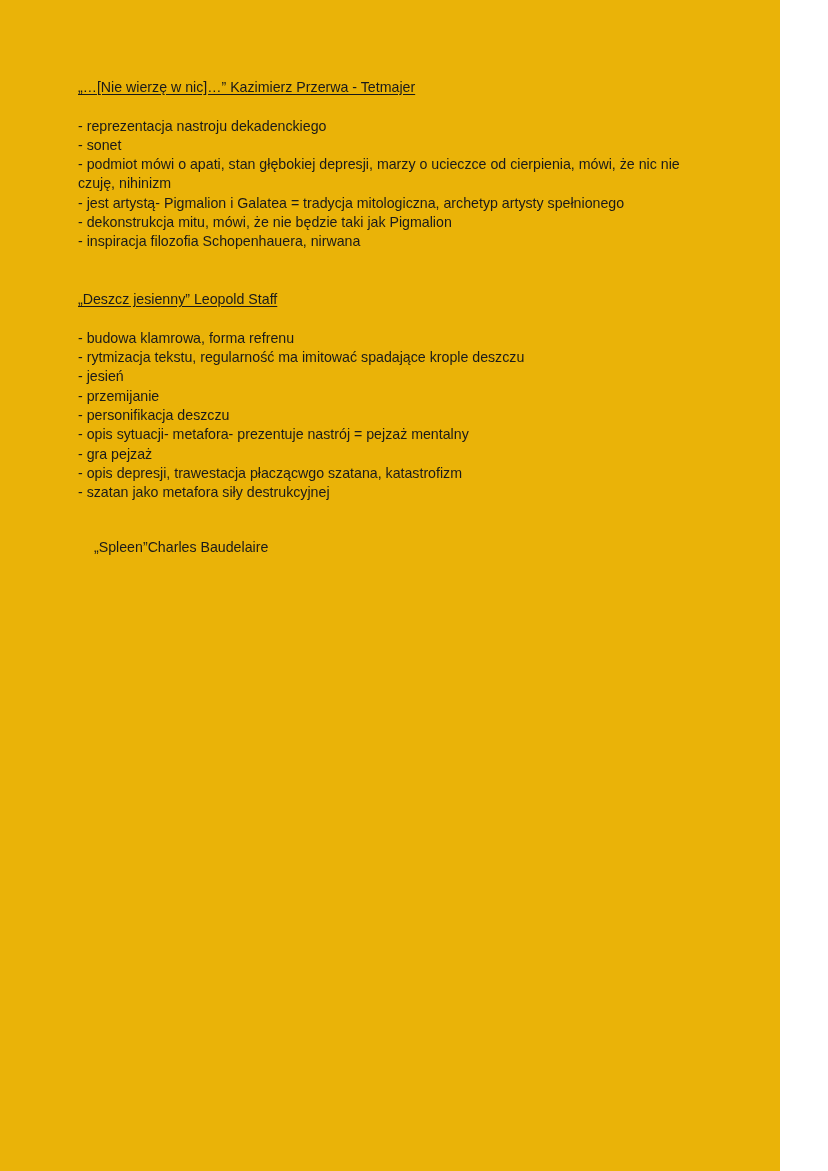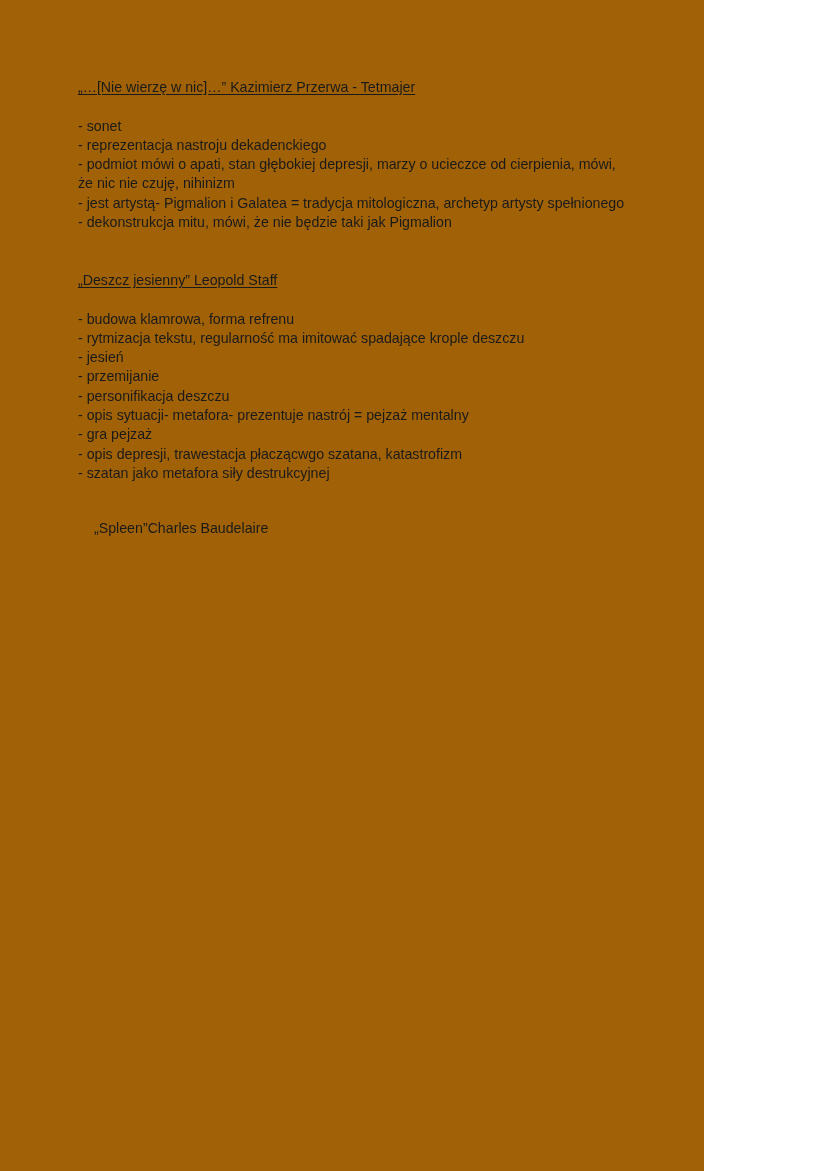--- a/index.html
+++ b/index.html
@@ -9,23 +9,23 @@
   }
   body {
     width: 828px;
     height: 1171px;
     font-family: "Liberation Sans", sans-serif;
     color: #1a1a1a;
     -webkit-font-smoothing: antialiased;
   }
   .page {
     position: relative;
-    width: 704px;
+    width: 780px;
     height: 1171px;
-    background: #a16207;
+    background: #eab308;
     box-sizing: border-box;
     padding: 78px 72px 0 78px;
   }
   .doc-body {
     font-size: 14.2px;
     line-height: 19.3px;
   }
   .section {
     margin: 0;
   }
@@ -66,25 +66,26 @@
 </head>
 <body>
 
 <div class="page">
   <div class="doc-body">
 
     <div class="section">
       <div class="section-heading">„…[Nie wierzę w nic]…” Kazimierz Przerwa - Tetmajer</div>
       <div class="gap-after-heading"></div>
       <ul class="note-list">
+        <li class="note-line">- reprezentacja nastroju dekadenckiego</li>
         <li class="note-line">- sonet</li>
-        <li class="note-line">- reprezentacja nastroju dekadenckiego</li>
         <li class="note-line">- podmiot mówi o apati, stan głębokiej depresji, marzy o ucieczce od cierpienia, mówi, że nic nie czuję, nihinizm</li>
         <li class="note-line">- jest artystą- Pigmalion i Galatea = tradycja mitologiczna, archetyp artysty spełnionego</li>
         <li class="note-line">- dekonstrukcja mitu, mówi, że nie będzie taki jak Pigmalion</li>
+        <li class="note-line">- inspiracja filozofia Schopenhauera, nirwana</li>
       </ul>
     </div>
 
     <div class="gap-section"></div>
 
     <div class="section">
       <div class="section-heading">„Deszcz jesienny” Leopold Staff</div>
       <div class="gap-after-heading"></div>
       <ul class="note-list">
         <li class="note-line">- budowa klamrowa, forma refrenu</li>

